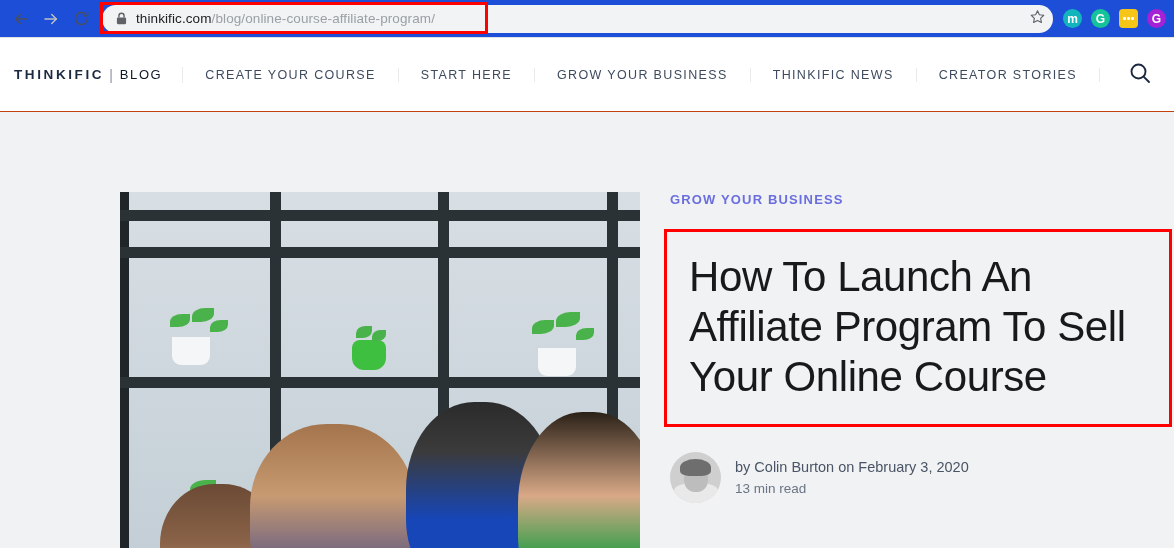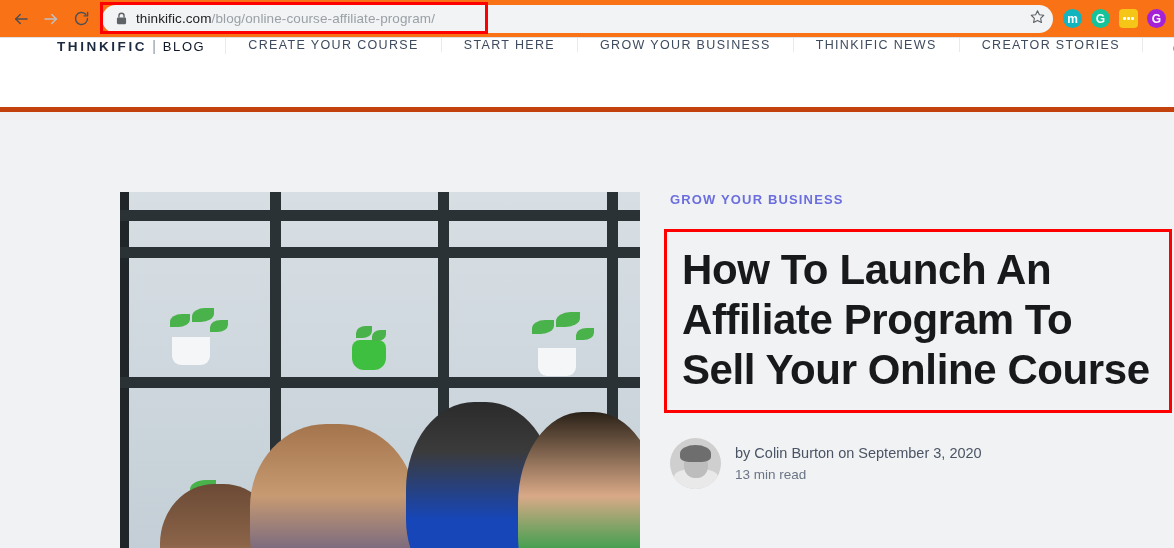--- a/index.html
+++ b/index.html
@@ -11,21 +11,21 @@
     height: 548px;
     overflow: hidden;
     font-family: "Liberation Sans", sans-serif;
     background: #f1f2f4;
   }
 
   
   .browser-chrome {
     position: relative;
     height: 38px;
-    background: #f97316;
+    background: #1d4ed8;
     display: flex;
     align-items: center;
     box-sizing: border-box;
     padding: 0 6px;
     border-bottom: 1px solid #dfe1e5;
   }
   .nav-btn {
     width: 30px;
     height: 30px;
     display: flex;
@@ -129,24 +129,23 @@
     box-sizing: border-box;
     pointer-events: none;
   }
 
   
   .site-header {
     position: relative;
     height: 74px;
     background: #ffffff;
     display: flex;
-    align-items: flex-start;
-    border-bottom: 5px solid #c2410c;
+    align-items: center;
+    border-bottom: 1px solid #c2410c;
     box-sizing: border-box;
-    padding-left: 43px;
   }
   .brand {
     display: flex;
     align-items: center;
     padding: 0 20px 0 14px;
     flex: 0 0 auto;
     border-right: 1px solid #e9eaec;
   }
   .brand .mark {
     font-size: 13.5px;
@@ -284,24 +283,24 @@
     border: 3px solid #ff0000;
     box-sizing: border-box;
     padding: 4px 6px 6px 6px;
     margin-right: 0;
     width: 508px;
     margin-left: -6px;
   }
   .headline {
     font-size: 42px;
     line-height: 50px;
-    font-weight: bold;
+    font-weight: normal;
     color: #18191b;
     letter-spacing: -0.4px;
-    margin: 9px;
+    margin: 16px;
   }
   .byline {
     display: flex;
     align-items: center;
     margin-top: 25px;
   }
   .avatar {
     width: 51px;
     height: 51px;
     border-radius: 50%;
@@ -510,20 +509,20 @@
         <h1 class="headline">How To Launch An Affiliate Program To Sell Your Online Course</h1>
       </div>
 
       <div class="byline">
         <div class="avatar">
           <div class="body"></div>
           <div class="face"></div>
           <div class="hair"></div>
         </div>
         <div class="byline-text">
-          <div class="byline-line1">by Colin Burton on September 3, 2020</div>
+          <div class="byline-line1">by Colin Burton on February 3, 2020</div>
           <div class="byline-line2">13 min read</div>
         </div>
       </div>
     </div>
 
   </div>
 </div>
 
 </body></html>

